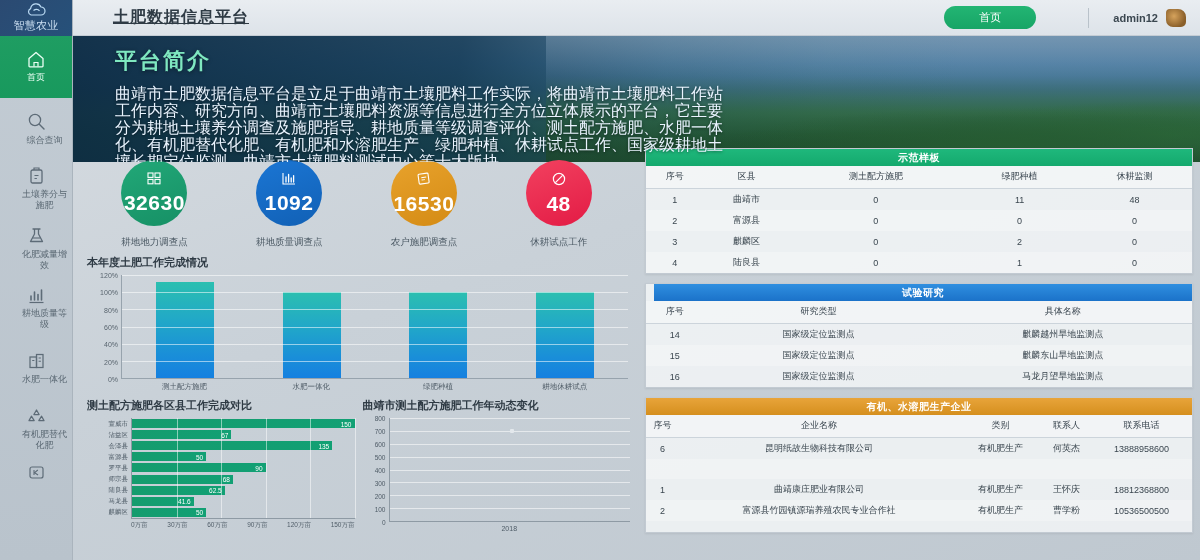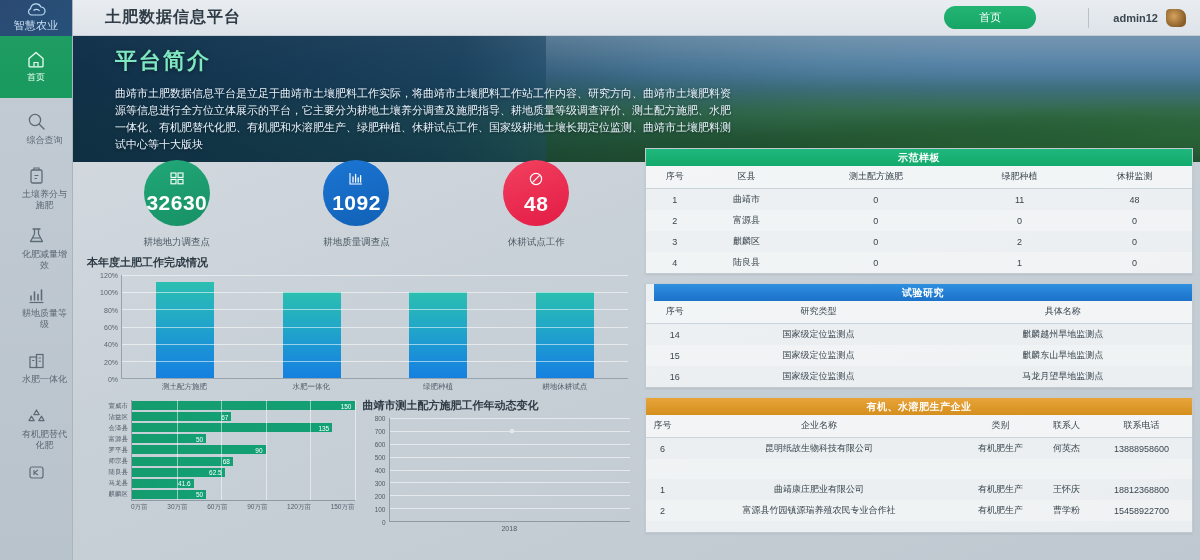--- a/index.html
+++ b/index.html
@@ -58,23 +58,23 @@
 
   
   #header {
     position: absolute; left: 73px; top: 0;
     width: 1127px; height: 36px;
     background: linear-gradient(180deg,#e9edf1 0%, #dde3e9 100%);
     display: flex; align-items: center;
     border-bottom: 1px solid #c4ccd4;
   }
   #app-title {
-    margin-left: 32px;
+    margin-left: 40px;
     font-size: 16px; font-weight: bold;
-    color: #2f3b45; letter-spacing: 1px;
+    color: #2f3b45; letter-spacing: 1px; text-decoration: underline;
   }
   .header-right {
     margin-left: auto; display: flex;
     align-items: center; gap: 0;
   }
   #home-btn {
     width: 92px; height: 23px; border-radius: 12px;
     background: linear-gradient(180deg,#23b573 0%, #17a566 100%);
     color: #fff; font-size: 11px;
     display: flex; align-items: center; justify-content: center;
@@ -112,21 +112,21 @@
       linear-gradient(180deg, rgba(120,150,175,.55) 0%, rgba(90,130,160,.25) 32%, rgba(40,92,56,.5) 60%, rgba(28,70,42,.8) 100%);
   }
   .banner-inner { position: relative; z-index: 2; padding: 10px 0 0 42px; }
   #banner-title {
     font-size: 22px; font-weight: bold;
     color: #7fe8c0; letter-spacing: 2px;
     text-shadow: 0 1px 4px rgba(0,0,0,.45);
   }
   #banner-desc {
     margin-top: 9px; max-width: 620px;
-    font-size: 11px; line-height: 17px;
+    font-size: 16px; line-height: 17px;
     color: #eaf4ff; text-shadow: 0 1px 3px rgba(0,0,0,.5);
   }
 
   
   #left-col {
     position: absolute; left: 73px; top: 146px;
     width: 567px; height: 414px;
   }
   #stats-row {
     display: flex; justify-content: space-around;
@@ -429,20 +429,32 @@
             <svg width="16" height="15" viewBox="0 0 16 15">
               <path d="M2 2v11h12" fill="none" stroke="#fff" stroke-width="1.1"></path>
               <path d="M5 11V6M7.6 11V3.5M10.2 11V7M12.6 11V4.6" stroke="#fff" stroke-width="1.3" stroke-linecap="round"></path>
             </svg>
           </span>
           <div class="stat-val">1092</div>
         </div>
         <div class="stat-lbl">耕地质量调查点</div>
       </div>
 
+      <div class="stat">
+        <div class="stat-circle c-orange">
+          <span>
+            <svg width="16" height="16" viewBox="0 0 16 16">
+              <rect x="2.6" y="2.6" width="10" height="10" rx="1" fill="none" stroke="#fff" stroke-width="1.1" transform="rotate(-8 7.6 7.6)"></rect>
+              <path d="M5.4 6.4h5M5.4 8.8h3.4" stroke="#fff" stroke-width="1" transform="rotate(-8 7.6 7.6)"></path>
+            </svg>
+          </span>
+          <div class="stat-val">16530</div>
+        </div>
+        <div class="stat-lbl">农户施肥调查点</div>
+      </div>
 
       <div class="stat">
         <div class="stat-circle c-red">
           <span>
             <svg width="16" height="16" viewBox="0 0 16 16">
               <circle cx="8" cy="8" r="5.6" fill="none" stroke="#fff" stroke-width="1.2"></circle>
               <path d="M4.4 11.6L11.6 4.4" stroke="#fff" stroke-width="1.2"></path>
             </svg>
           </span>
           <div class="stat-val">48</div>
@@ -489,20 +501,21 @@
       <div class="vbar-labels" id="vbar-labels">
           <span>测土配方施肥</span>
           <span>水肥一体化</span>
           <span>绿肥种植</span>
           <span>耕地休耕试点</span>
         </div>
     </div>
 
     <div id="bottom-charts">
       <div class="mini-chart">
+        <div class="chart-title">测土配方施肥各区县工作完成对比</div>
         <div class="hbar-wrap">
           <div class="h-axis-lbls" id="h-cats">
               <span>宣威市</span>
               <span>沾益区</span>
               <span>会泽县</span>
               <span>富源县</span>
               <span>罗平县</span>
               <span>师宗县</span>
               <span>陆良县</span>
               <span>马龙县</span>
@@ -717,19 +730,19 @@
               <td>曲靖康庄肥业有限公司</td>
               <td>有机肥生产</td>
               <td>王怀庆</td>
               <td>18812368800</td>
             </tr>
             <tr>
               <td>2</td>
               <td>富源县竹园镇源瑞养殖农民专业合作社</td>
               <td>有机肥生产</td>
               <td>曹学粉</td>
-              <td>15458922700</td>
+              <td>10536500500</td>
             </tr>
           </tbody>
       </table>
     </div>
   </div>
 </div>
 
 </body></html>

